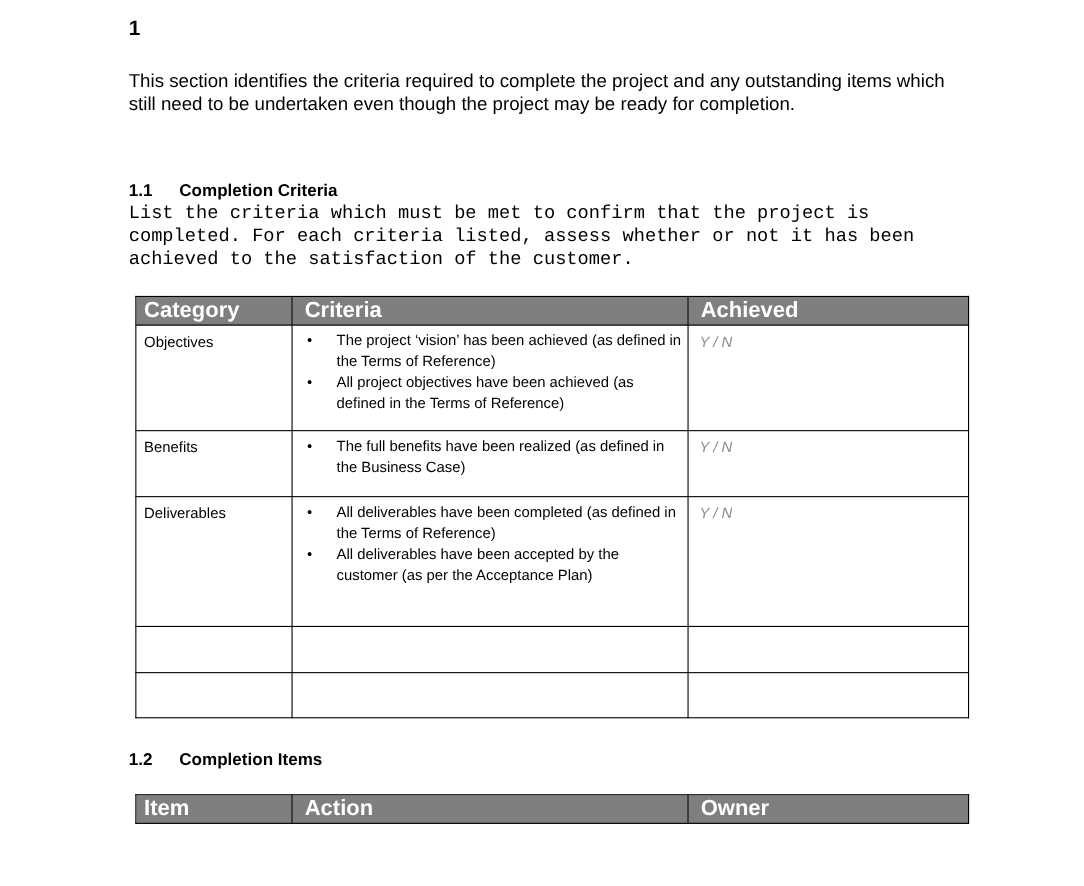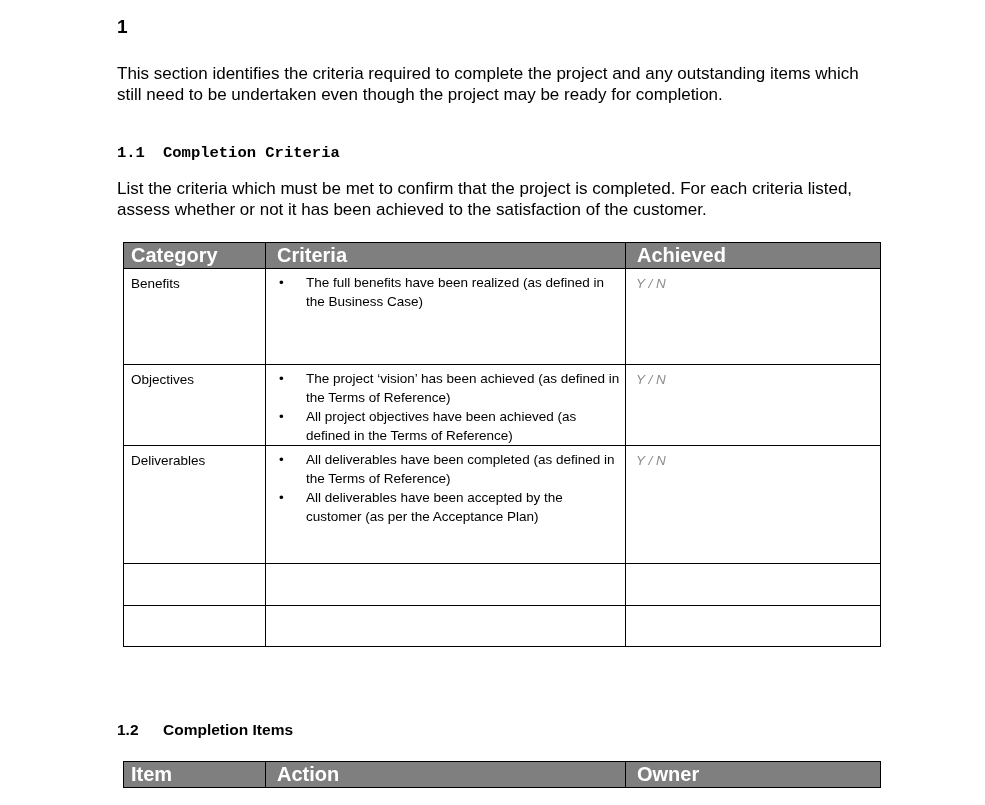--- a/index.html
+++ b/index.html
@@ -20,26 +20,26 @@
     margin:16px 0 0;font-size:19px;line-height:22px;font-weight:bold;
     display:flex;
   }
   h1 .hnum{width:33px;flex:none;}
 
   h2{
     margin:0;font-size:15.5px;line-height:17px;font-weight:bold;
     display:flex;
   }
   h2 .hnum{width:46px;flex:none;}
-  h2.s11{margin-top:40px;font-family:Liberation Mono, monospace;}
-  h2.s12{margin-top:74px;}
+  h2.s11{margin-top:60px;}
+  h2.s12{margin-top:29px;}
 
   p{margin:0;font-size:17px;line-height:21px;}
   p.intro{margin-top:25px;}
-  p.s11{margin-top:16px;}
+  p.s11{margin-top:2px;font-family:Liberation Mono, monospace;}
   p.s12{margin-top:8px;text-align:justify;}
 
   table.doc-table{
     border-collapse:collapse;table-layout:fixed;
     width:757px;margin-left:6px;
     font-size:13.5px;line-height:19px;
   }
   table.completion{margin-top:22px;}
   table.outstanding{margin-top:23px;}
   .doc-table col.c1{width:142px;}
@@ -95,42 +95,42 @@
       </colgroup>
     <thead>
       <tr>
         <th class="first">Category</th>
         <th>Criteria</th>
         <th>Achieved</th>
       </tr>
     </thead>
     <tbody>
         <tr>
-          <td class="cat">Benefits</td>
-          <td class="crit">
-            <ul class="bullets">
-              <li>
-                <span class="bullet">•</span>
-                <span class="btext">The full benefits have been realized (as defined in the Business Case)</span>
-              </li>
-            </ul>
-          </td>
-          <td class="ach">Y / N</td>
-        </tr>
-        <tr>
           <td class="cat">Objectives</td>
           <td class="crit">
             <ul class="bullets">
               <li>
                 <span class="bullet">•</span>
                 <span class="btext">The project ‘vision’ has been achieved (as defined in the Terms of Reference)</span>
               </li>
               <li>
                 <span class="bullet">•</span>
                 <span class="btext">All project objectives have been achieved (as defined in the Terms of Reference)</span>
+              </li>
+            </ul>
+          </td>
+          <td class="ach">Y / N</td>
+        </tr>
+        <tr>
+          <td class="cat">Benefits</td>
+          <td class="crit">
+            <ul class="bullets">
+              <li>
+                <span class="bullet">•</span>
+                <span class="btext">The full benefits have been realized (as defined in the Business Case)</span>
               </li>
             </ul>
           </td>
           <td class="ach">Y / N</td>
         </tr>
         <tr>
           <td class="cat">Deliverables</td>
           <td class="crit">
             <ul class="bullets">
               <li>

